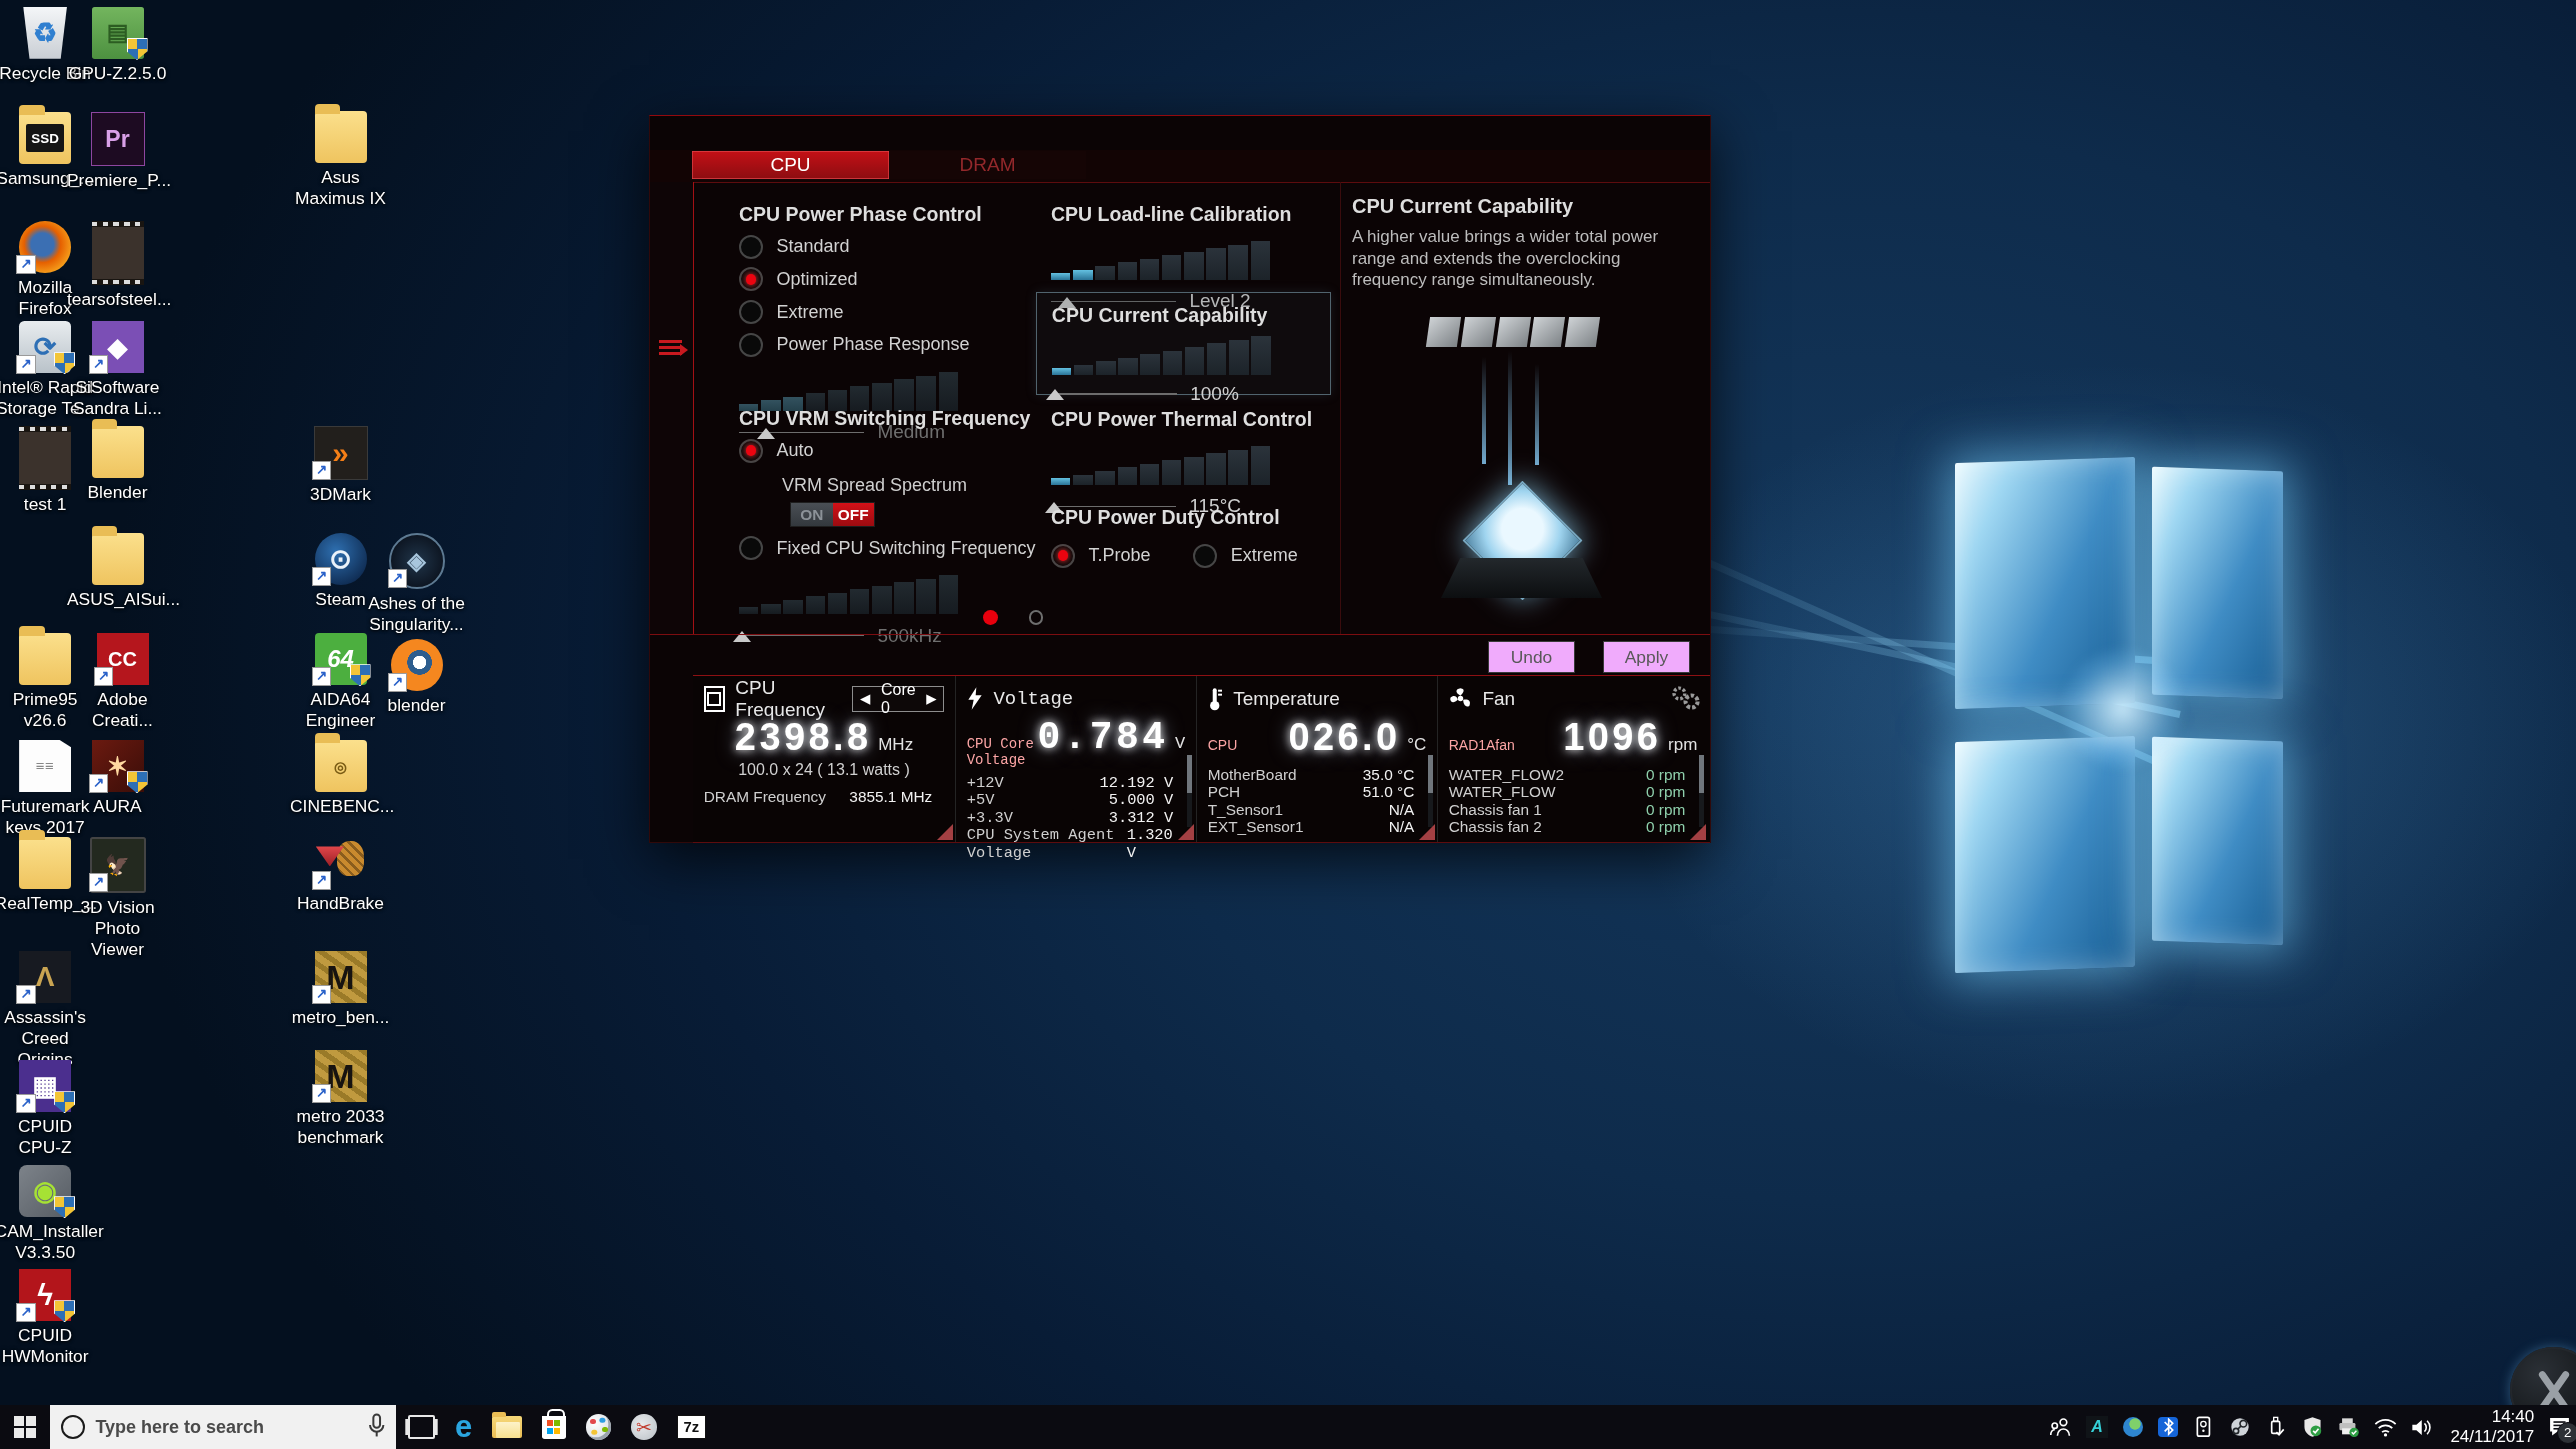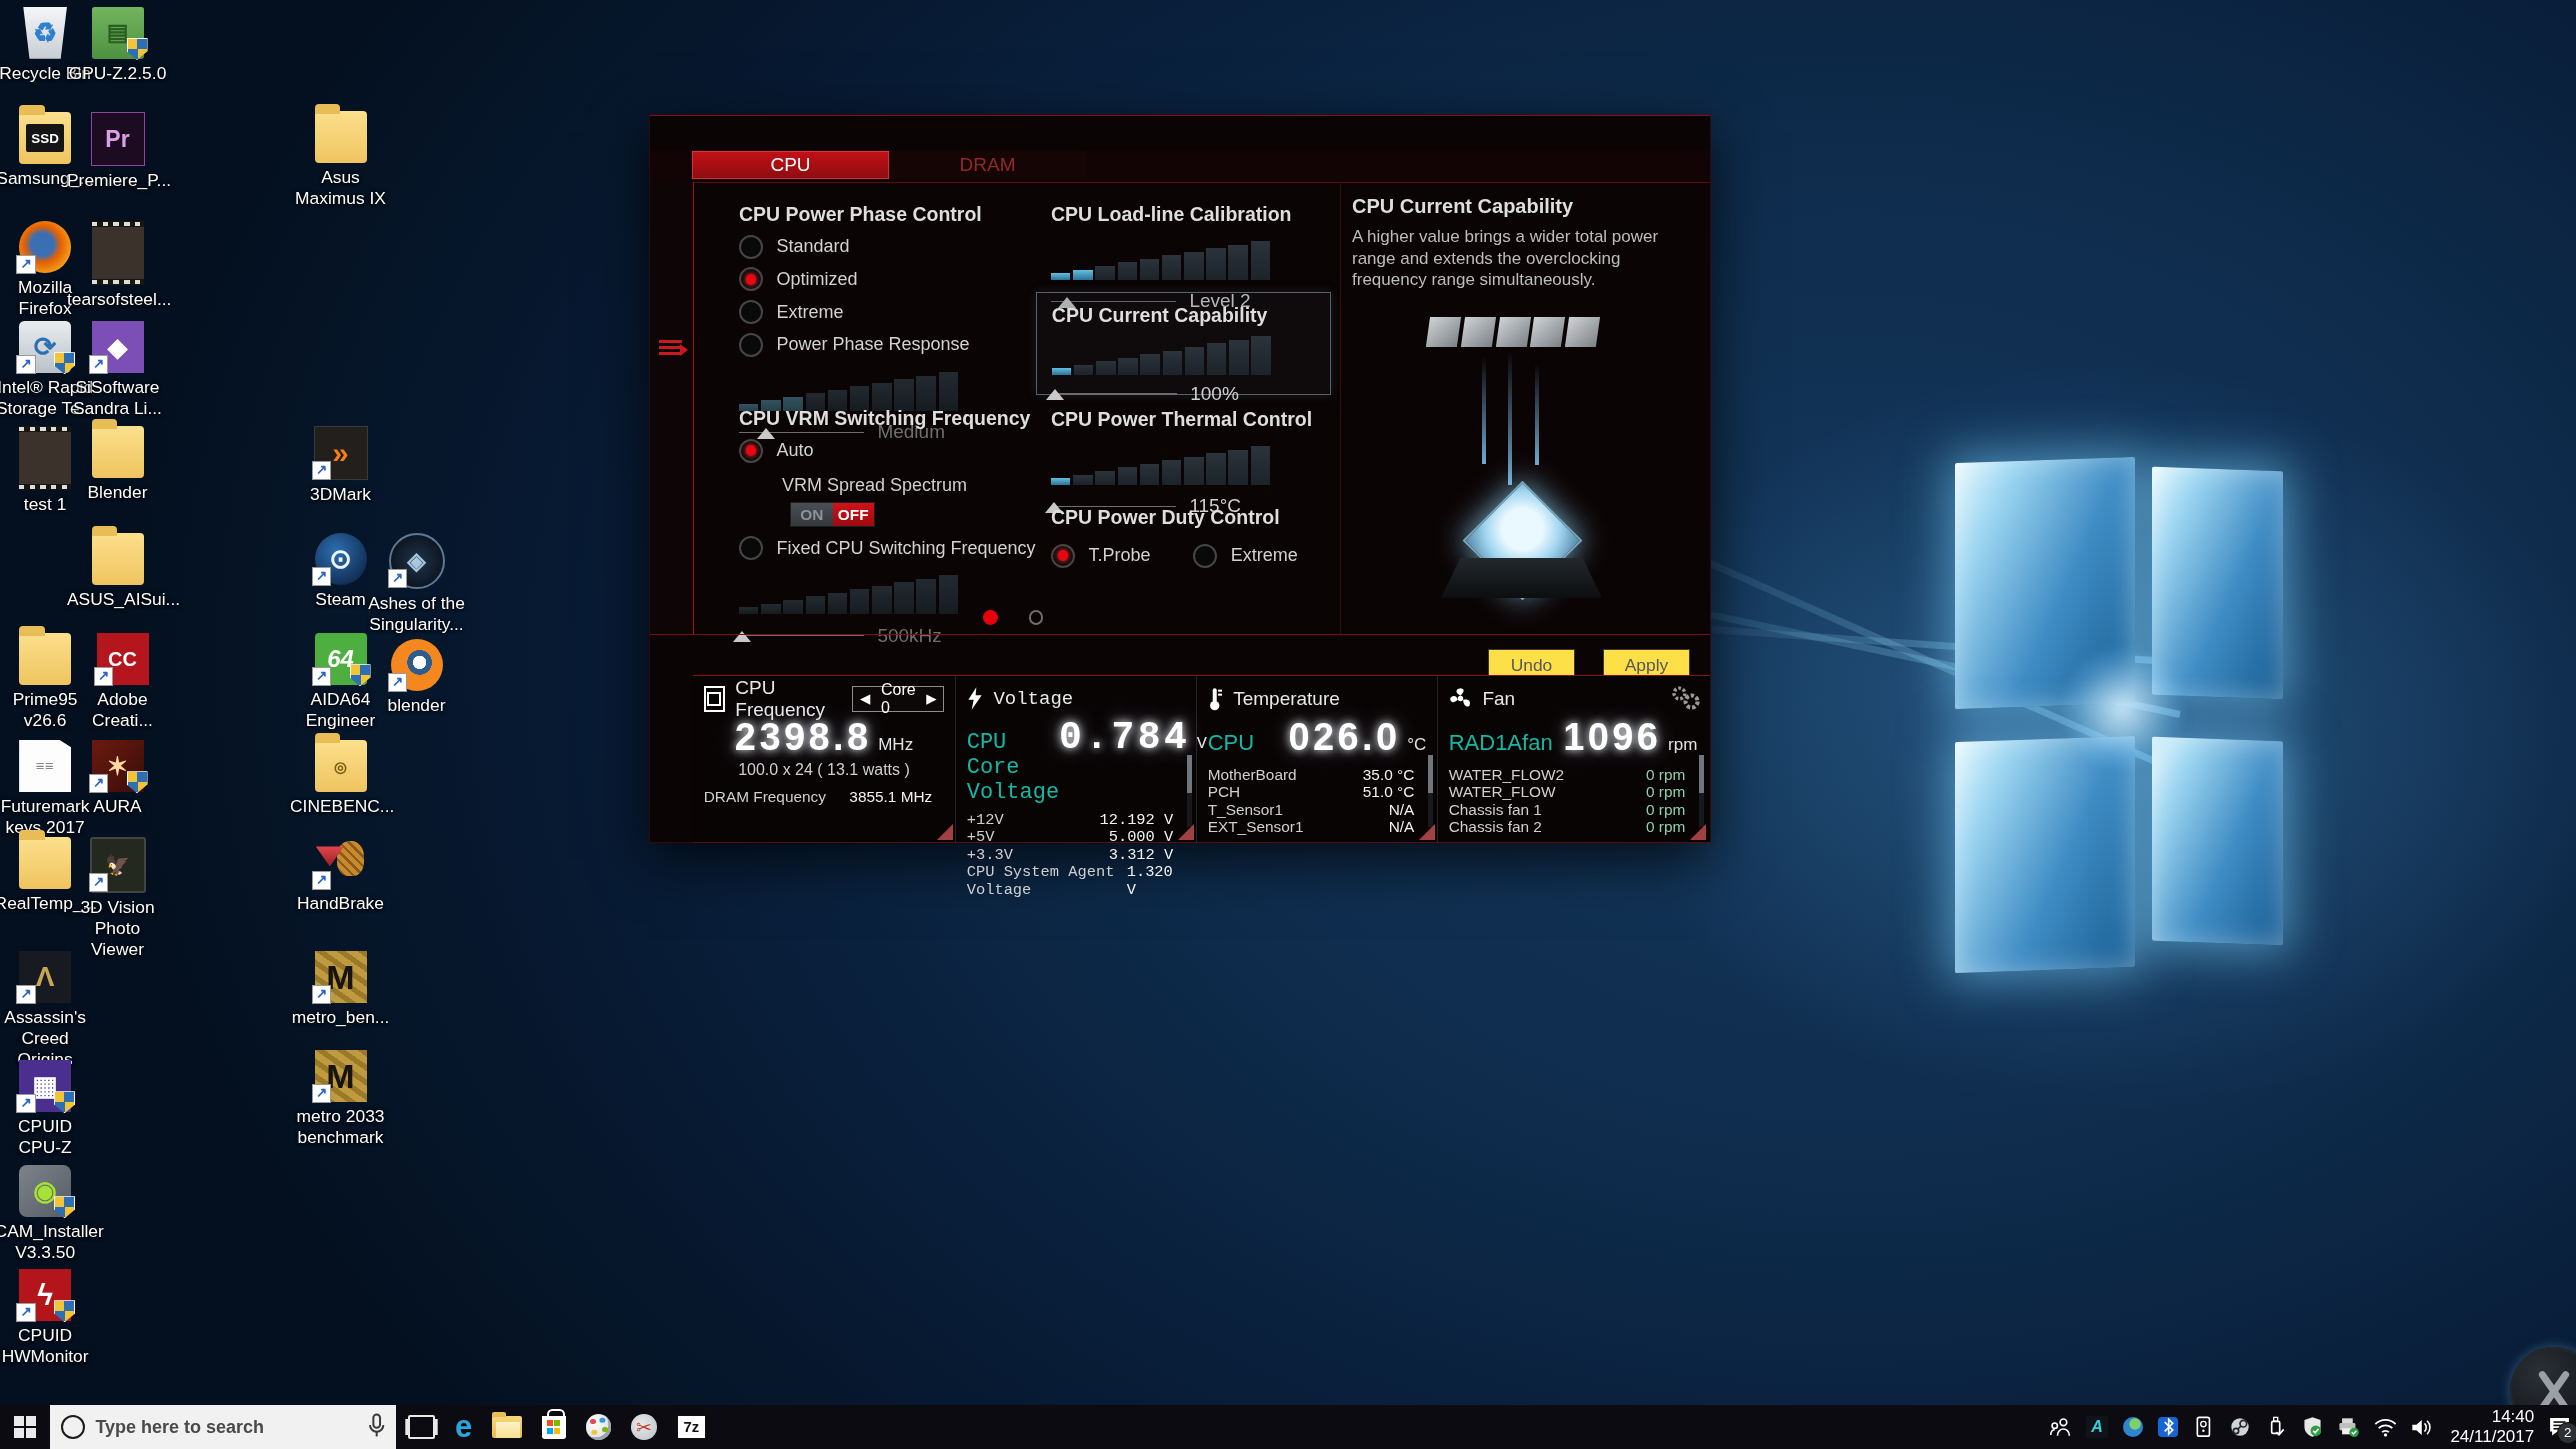--- a/index.html
+++ b/index.html
@@ -157,38 +157,38 @@
         background:radial-gradient(circle at 40% 40%, #eaf8ff 0 30%, #9fd4ef 55%, #2a5e7e 100%);
         border:2px solid #77a7c0;box-shadow:0 0 31px rgba(150,220,255,.8);}
   .pedestal{position:absolute;left:40px;top:241px;width:161px;height:40px;
         background:linear-gradient(#23282c,#0c0e10);clip-path:polygon(12% 0,88% 0,100% 100%,0 100%);}
 
   .dots{position:absolute;left:333px;top:494px;display:flex;gap:31px;}
   .dot{width:14.8px;height:14.8px;border-radius:50%;cursor:pointer;}
   .dot.on{background:#e8000d;}
   .dot.off{border:2px solid #6e6e6e;width:10.7px;height:10.7px;}
   #footline{position:absolute;left:0;top:518px;width:100%;height:1.3px;background:#7c0d10;}
-  .fbtn{position:absolute;top:525px;width:85px;height:30px;background:#fde047;border:0.7px solid #3a3a3a;
-        color:#585858;font-size:17.4px;text-align:center;line-height:30px;cursor:pointer;margin-top:8px;}
+  .fbtn{position:absolute;top:525px;width:85px;height:30px;background:#f0abfc;border:0.7px solid #3a3a3a;
+        color:#585858;font-size:17.4px;text-align:center;line-height:30px;cursor:pointer;}
   #btn-undo{left:838px;} #btn-apply{left:953px;}
 
   
   #monitor{position:absolute;left:43px;top:559px;width:1017px;height:166px;background:#090404;
            border-top:1.3px solid #8e1013;border-bottom:1.3px solid #5d0c0e;display:flex;}
   .panel{position:relative;box-sizing:border-box;padding:9.4px 10.7px 0 10.7px;border-right:1.3px solid #242424;}
   .p1{width:263px;} .p2{width:241px;font-family:Liberation Mono, monospace;} .p3{width:241px;} .p4{width:270px;border-right:none;}
   .phead{display:flex;align-items:center;gap:10.7px;height:27px;}
   .ptitle{font-size:19px;color:#e8e8e8;}
   .chipicon{width:21.5px;height:21.5px;border:2px solid #fff;display:flex;align-items:center;justify-content:center;}
   .chipicon i{width:9.4px;height:9.4px;border:2px solid #fff;display:block;}
   .coresel{margin-left:auto;border:0.7px solid #8d8d8d;height:24px;display:flex;align-items:center;
            padding:0 6.7px;gap:10.7px;color:#fff;font-size:16px;cursor:pointer;background:#0d0808;}
   .coresel .arr{font-size:13.4px;cursor:pointer;}
   .bigrow{display:flex;align-items:baseline;margin-top:4px;}
-  .bigrow .mlabel{font-size:22px;color:#14b8a6;}
+  .bigrow .mlabel{font-size:14px;color:#fca5a5;}
   .bigval{margin-left:auto;font-size:38px;font-weight:bold;color:#fff;letter-spacing:3.4px;
           text-shadow:0 0 8px rgba(255,255,255,.95),0 0 20px rgba(190,220,255,.55);}
   .bigunit{font-size:17px;color:#e2e2e2;margin-left:6.7px;}
   .p1 .bigrow{justify-content:center;} .p1 .bigval{margin-left:0;}
   .detail{text-align:center;font-size:16px;color:#d0d0d0;margin-top:1.3px;}
   .mrows{margin-top:6.7px;}
   .p1 .mrows{margin-top:9.4px;}
   .mrow{display:flex;font-size:15.4px;line-height:17.4px;color:#cfcfcf;padding-right:12px;}
   .mrow .mv{margin-left:auto;color:#f2f2f2;}
   .p4 .mrow .mv{color:#8fd0ac;}

